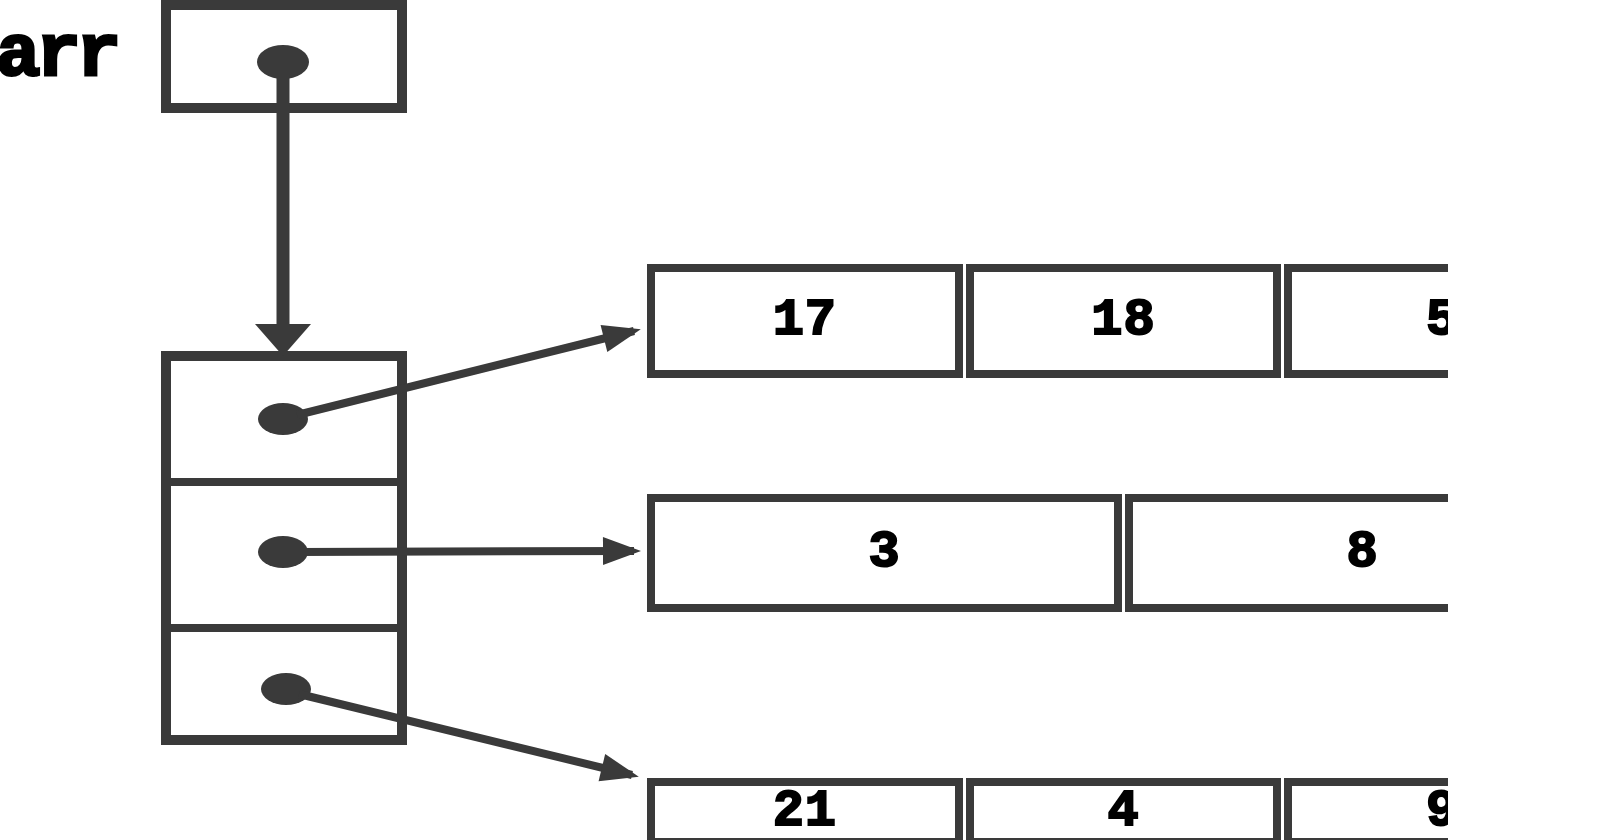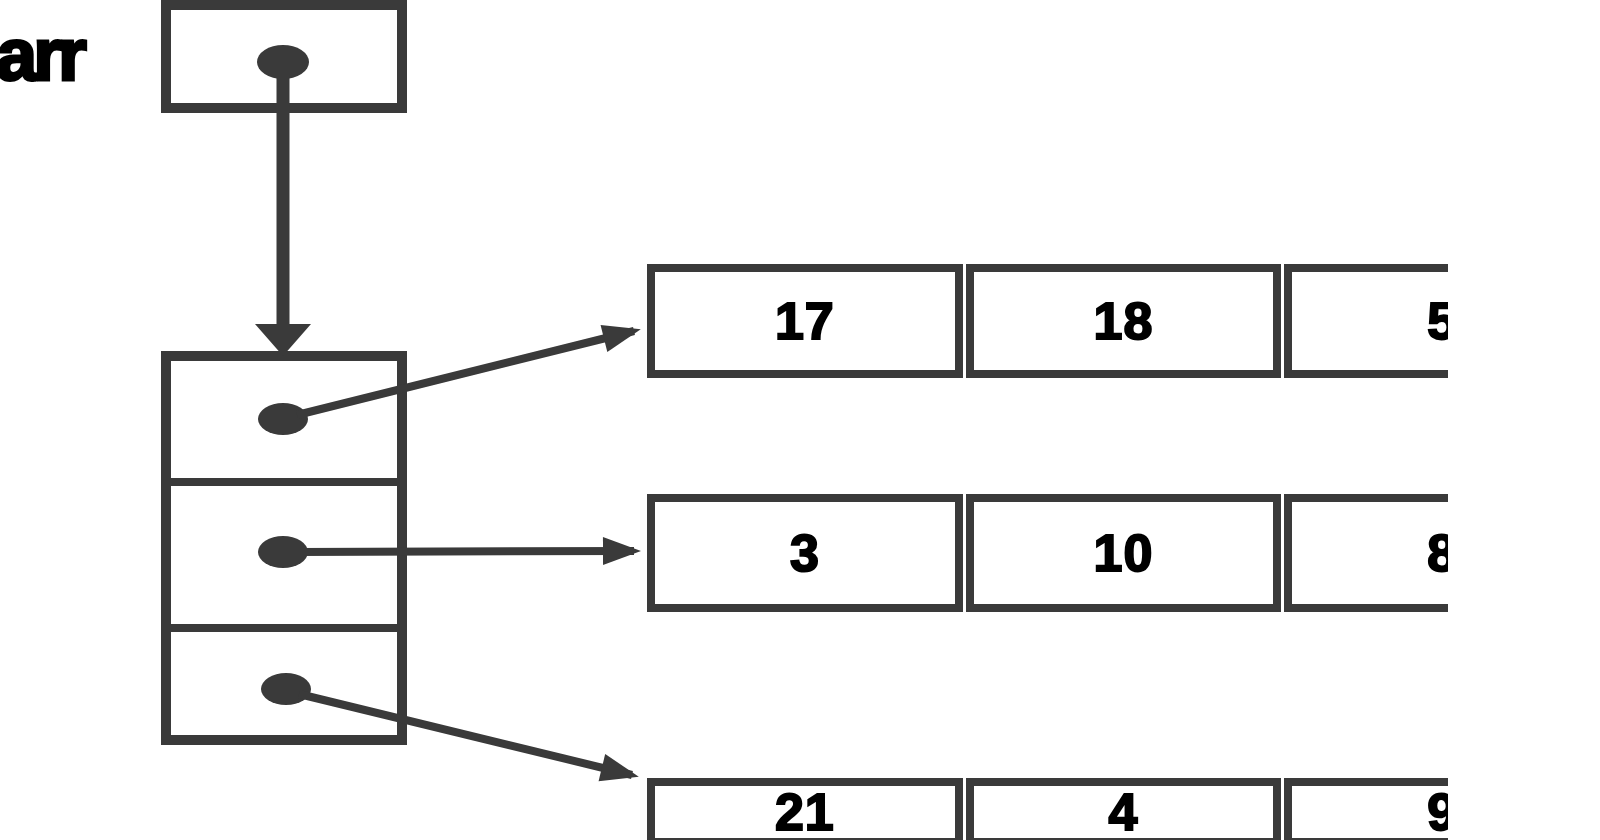--- a/index.html
+++ b/index.html
@@ -6,21 +6,21 @@
     margin: 0;
     padding: 0;
     background: #ffffff;
   }
   .canvas {
     position: relative;
     width: 1448px;
     height: 840px;
     background: var(--background, #ffffff);
     overflow: hidden;
-    font-family: Liberation Sans, sans-serif;
+    font-family: Liberation Mono, monospace;
   }
   .arr-label {
     position: absolute;
     left: -4px;
     top: 18px;
     font-size: 74px;
     font-weight: bold;
     letter-spacing: -4px;
     color: var(--text, #000000);
     -webkit-text-stroke: 3px var(--text, #000000);
@@ -118,23 +118,20 @@
     <div class="value-cell">
         <span>5</span>
       </div>
   </div>
 
   <div class="value-row r1">
     <div class="value-cell">
         <span>3</span>
       </div>
     <div class="value-cell">
-        <span>10</span>
-      </div>
-    <div class="value-cell">
         <span>8</span>
       </div>
   </div>
 
   <div class="value-row r2">
     <div class="value-cell">
         <span>21</span>
       </div>
     <div class="value-cell">
         <span>4</span>

